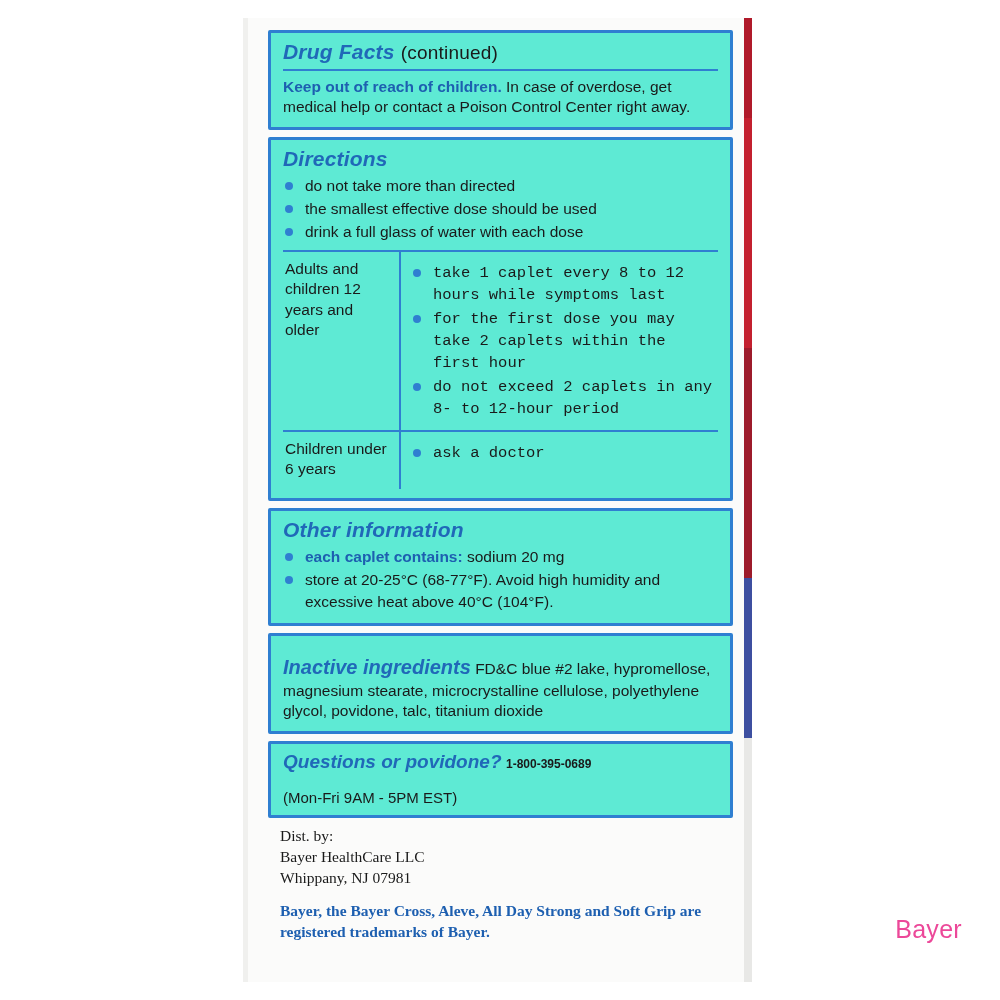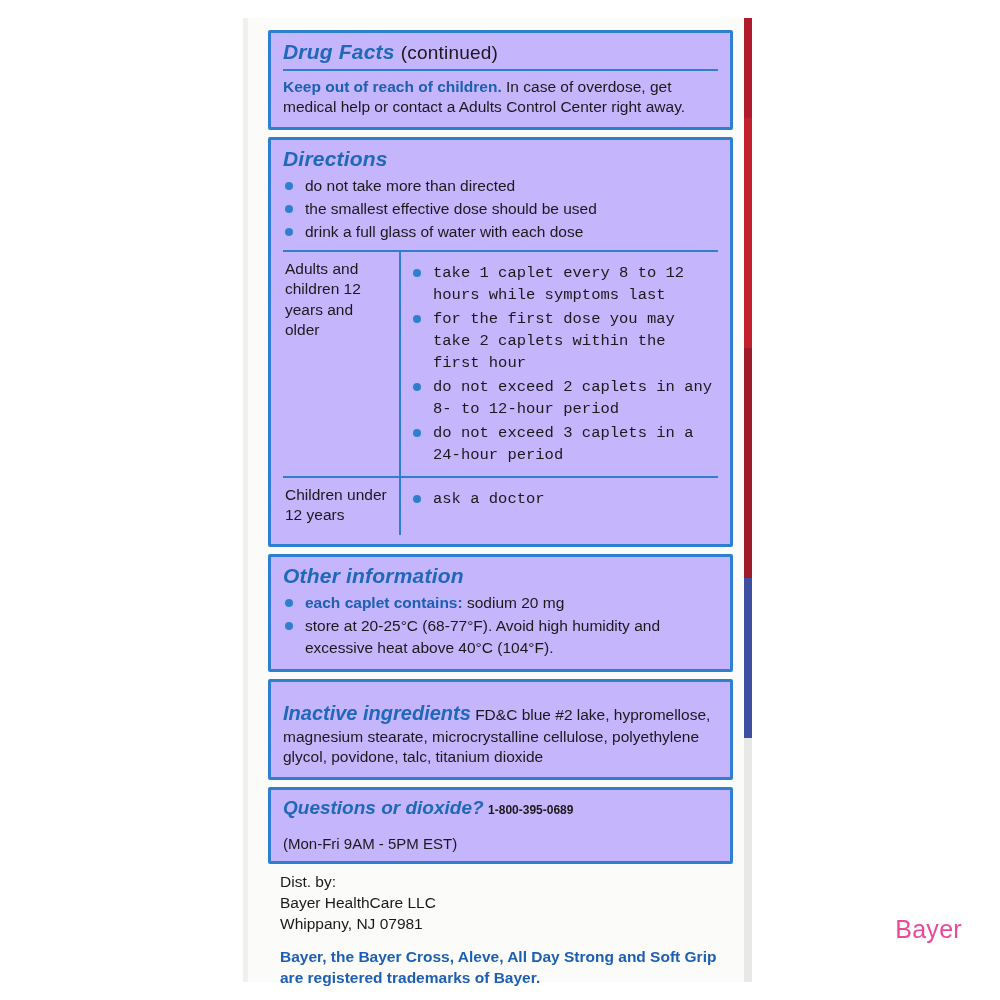--- a/index.html
+++ b/index.html
@@ -55,21 +55,21 @@
     left: 268px;
     top: 30px;
     width: 465px;
   }
 
   .fact-box {
     border: 3px solid #2f7fd1;
     border-radius: 2px;
     margin-bottom: 7px;
     padding: 7px 12px 9px 12px;
-    background: #c4b5fd;
+    background: #5eead4;
   }
 
   .box-title {
     font-style: italic;
     font-weight: bold;
     color: #2068b8;
     font-size: 21px;
     letter-spacing: 0.2px;
   }
   .box-title .plain {
@@ -178,20 +178,21 @@
   }
   .hours {
     font-size: 15px;
     color: #1a1a1a;
     margin-top: 16px;
   }
 
   .footer {
     margin-top: 1px;
     padding-left: 12px;
+    font-family: Liberation Serif, serif;
   }
   .footer .dist {
     font-size: 15.5px;
     color: #1a1a1a;
     line-height: 1.36;
   }
   .footer .tm {
     margin-top: 12px;
     font-size: 15.5px;
     font-weight: bold;
@@ -218,46 +219,45 @@
 
   <div class="content">
 
     <div class="fact-box">
       <div class="box-title">
         <span>Drug Facts</span>
         <span class="plain">(continued)</span>
       </div>
       <div class="rule"></div>
       <div class="para">
-        <span class="bold-blue">Keep out of reach of children.</span><span> In case of overdose, get medical help or contact a Adults Control Center right away.</span>
+        <span class="bold-blue">Keep out of reach of children.</span><span> In case of overdose, get medical help or contact a Poison Control Center right away.</span>
       </div>
     </div>
 
     <div class="fact-box">
       <div class="box-title">Directions</div>
       <ul class="bullets">
         <li class="blue-bold">do not take more than directed</li>
         <li class="blue-bold">the smallest effective dose should be used</li>
         <li>drink a full glass of water with each dose</li>
       </ul>
 
       <div class="dose-table">
         <div class="dose-row">
           <div class="dose-age">Adults and children 12 years and older</div>
           <div class="dose-info">
             <ul class="bullets">
               <li>take 1 caplet every 8 to 12 hours while symptoms last</li>
               <li>for the first dose you may take 2 caplets within the first hour</li>
               <li>do not exceed 2 caplets in any 8- to 12-hour period</li>
-              <li>do not exceed 3 caplets in a 24-hour period</li>
             </ul>
           </div>
         </div>
         <div class="dose-row">
-          <div class="dose-age">Children under 12 years</div>
+          <div class="dose-age">Children under 6 years</div>
           <div class="dose-info">
             <ul class="bullets">
               <li>ask a doctor</li>
             </ul>
           </div>
         </div>
       </div>
     </div>
 
     <div class="fact-box">
@@ -269,21 +269,21 @@
     </div>
 
     <div class="fact-box">
       <div class="inline-body">
         <span class="inactive-title">Inactive ingredients</span><span> FD&amp;C blue #2 lake, hypromellose, magnesium stearate, microcrystalline cellulose, polyethylene glycol, povidone, talc, titanium dioxide</span>
       </div>
     </div>
 
     <div class="fact-box">
       <div>
-        <span class="questions-title">Questions or dioxide?</span>
+        <span class="questions-title">Questions or povidone?</span>
         <span class="phone">1-800-395-0689</span>
       </div>
       <div class="hours">(Mon-Fri 9AM - 5PM EST)</div>
     </div>
 
     <div class="footer">
       <div class="dist">
         <div>Dist. by:</div>
         <div>Bayer HealthCare LLC</div>
         <div>Whippany, NJ 07981</div>

